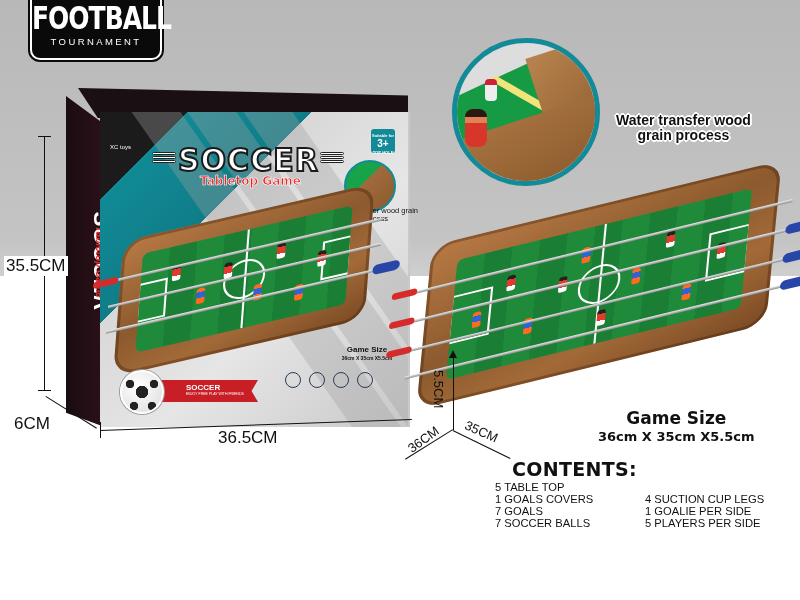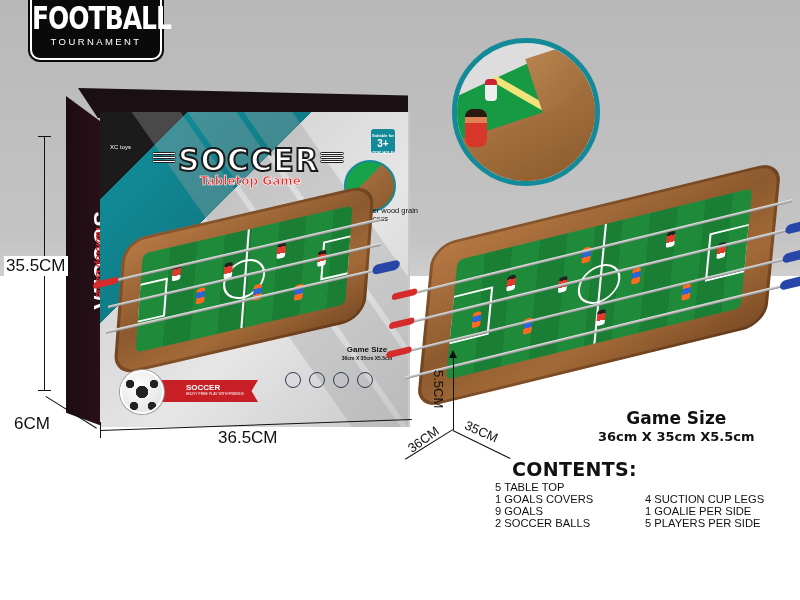--- a/index.html
+++ b/index.html
@@ -239,20 +239,22 @@
 
 <div class="abs inset-big">
   <div class="grass"></div>
   <div class="bar"></div>
   <div class="fig2"></div>
   <div class="wood2"></div>
   <div class="wood1"></div>
   <div class="fig"></div>
 </div>
 <div class="abs water-label">
+  <div>Water transfer wood</div>
+  <div>grain process</div>
 </div>
 
 <div class="abs table tbl-big">
   <div class="field">
     <div class="midline"></div>
       <div class="circle"></div>
       <div class="box-l"></div>
       <div class="box-r"></div>
     <div class="player-blue" style="left:20px;top:60px"></div>
     <div class="player-red" style="left:50px;top:30px"></div>
@@ -290,18 +292,18 @@
   <div class="v">36cm X 35cm X5.5cm</div>
 </div>
 
 <div class="abs contents">
   <div class="h">CONTENTS:</div>
   <div class="grid">
     <div>5 TABLE TOP</div>
     <div></div>
     <div>1 GOALS COVERS</div>
     <div>4 SUCTION CUP LEGS</div>
-    <div>9 GOALS</div>
+    <div>7 GOALS</div>
     <div>1 GOALIE PER SIDE</div>
-    <div>2 SOCCER BALLS</div>
+    <div>7 SOCCER BALLS</div>
     <div>5 PLAYERS PER SIDE</div>
   </div>
 </div>
 
 </body></html>

